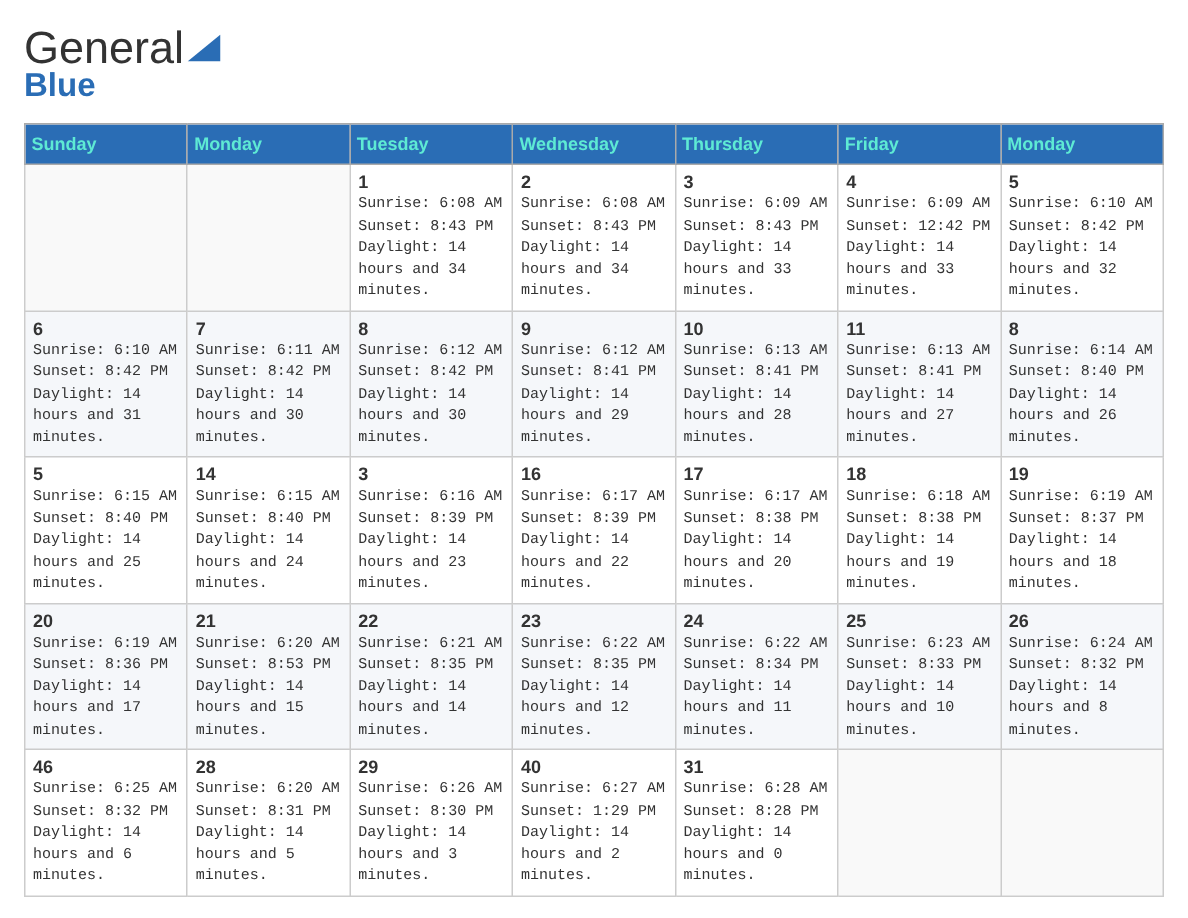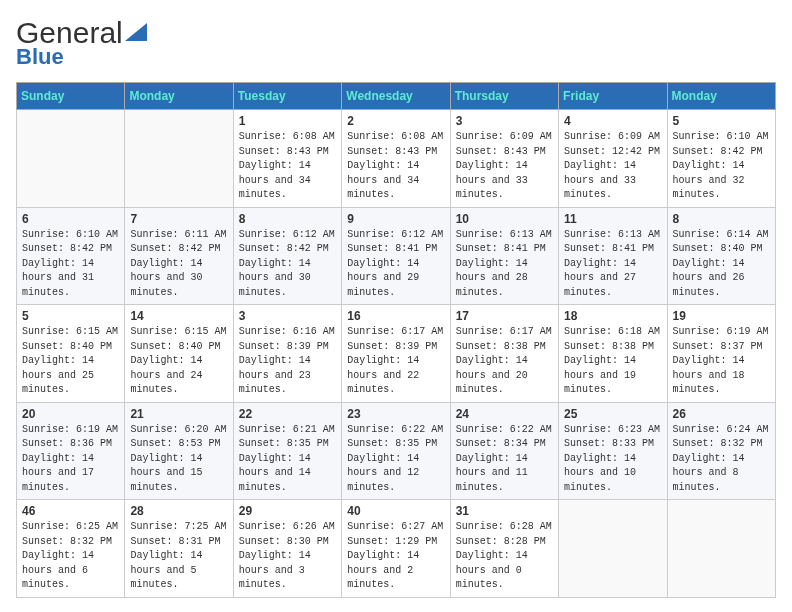--- a/index.html
+++ b/index.html
@@ -301,21 +301,21 @@
       <tr>
         <td>
           <span class="day-number">46</span>
           <div class="day-detail">Sunrise: 6:25 AM
 Sunset: 8:32 PM
 Daylight: 14 hours
 and 6 minutes.</div>
         </td>
         <td>
           <span class="day-number">28</span>
-          <div class="day-detail">Sunrise: 7:25 AM
+          <div class="day-detail">Sunrise: 6:20 AM
 Sunset: 8:31 PM
 Daylight: 14 hours
 and 5 minutes.</div>
         </td>
         <td>
           <span class="day-number">29</span>
           <div class="day-detail">Sunrise: 6:26 AM
 Sunset: 8:30 PM
 Daylight: 14 hours
 and 3 minutes.</div>

